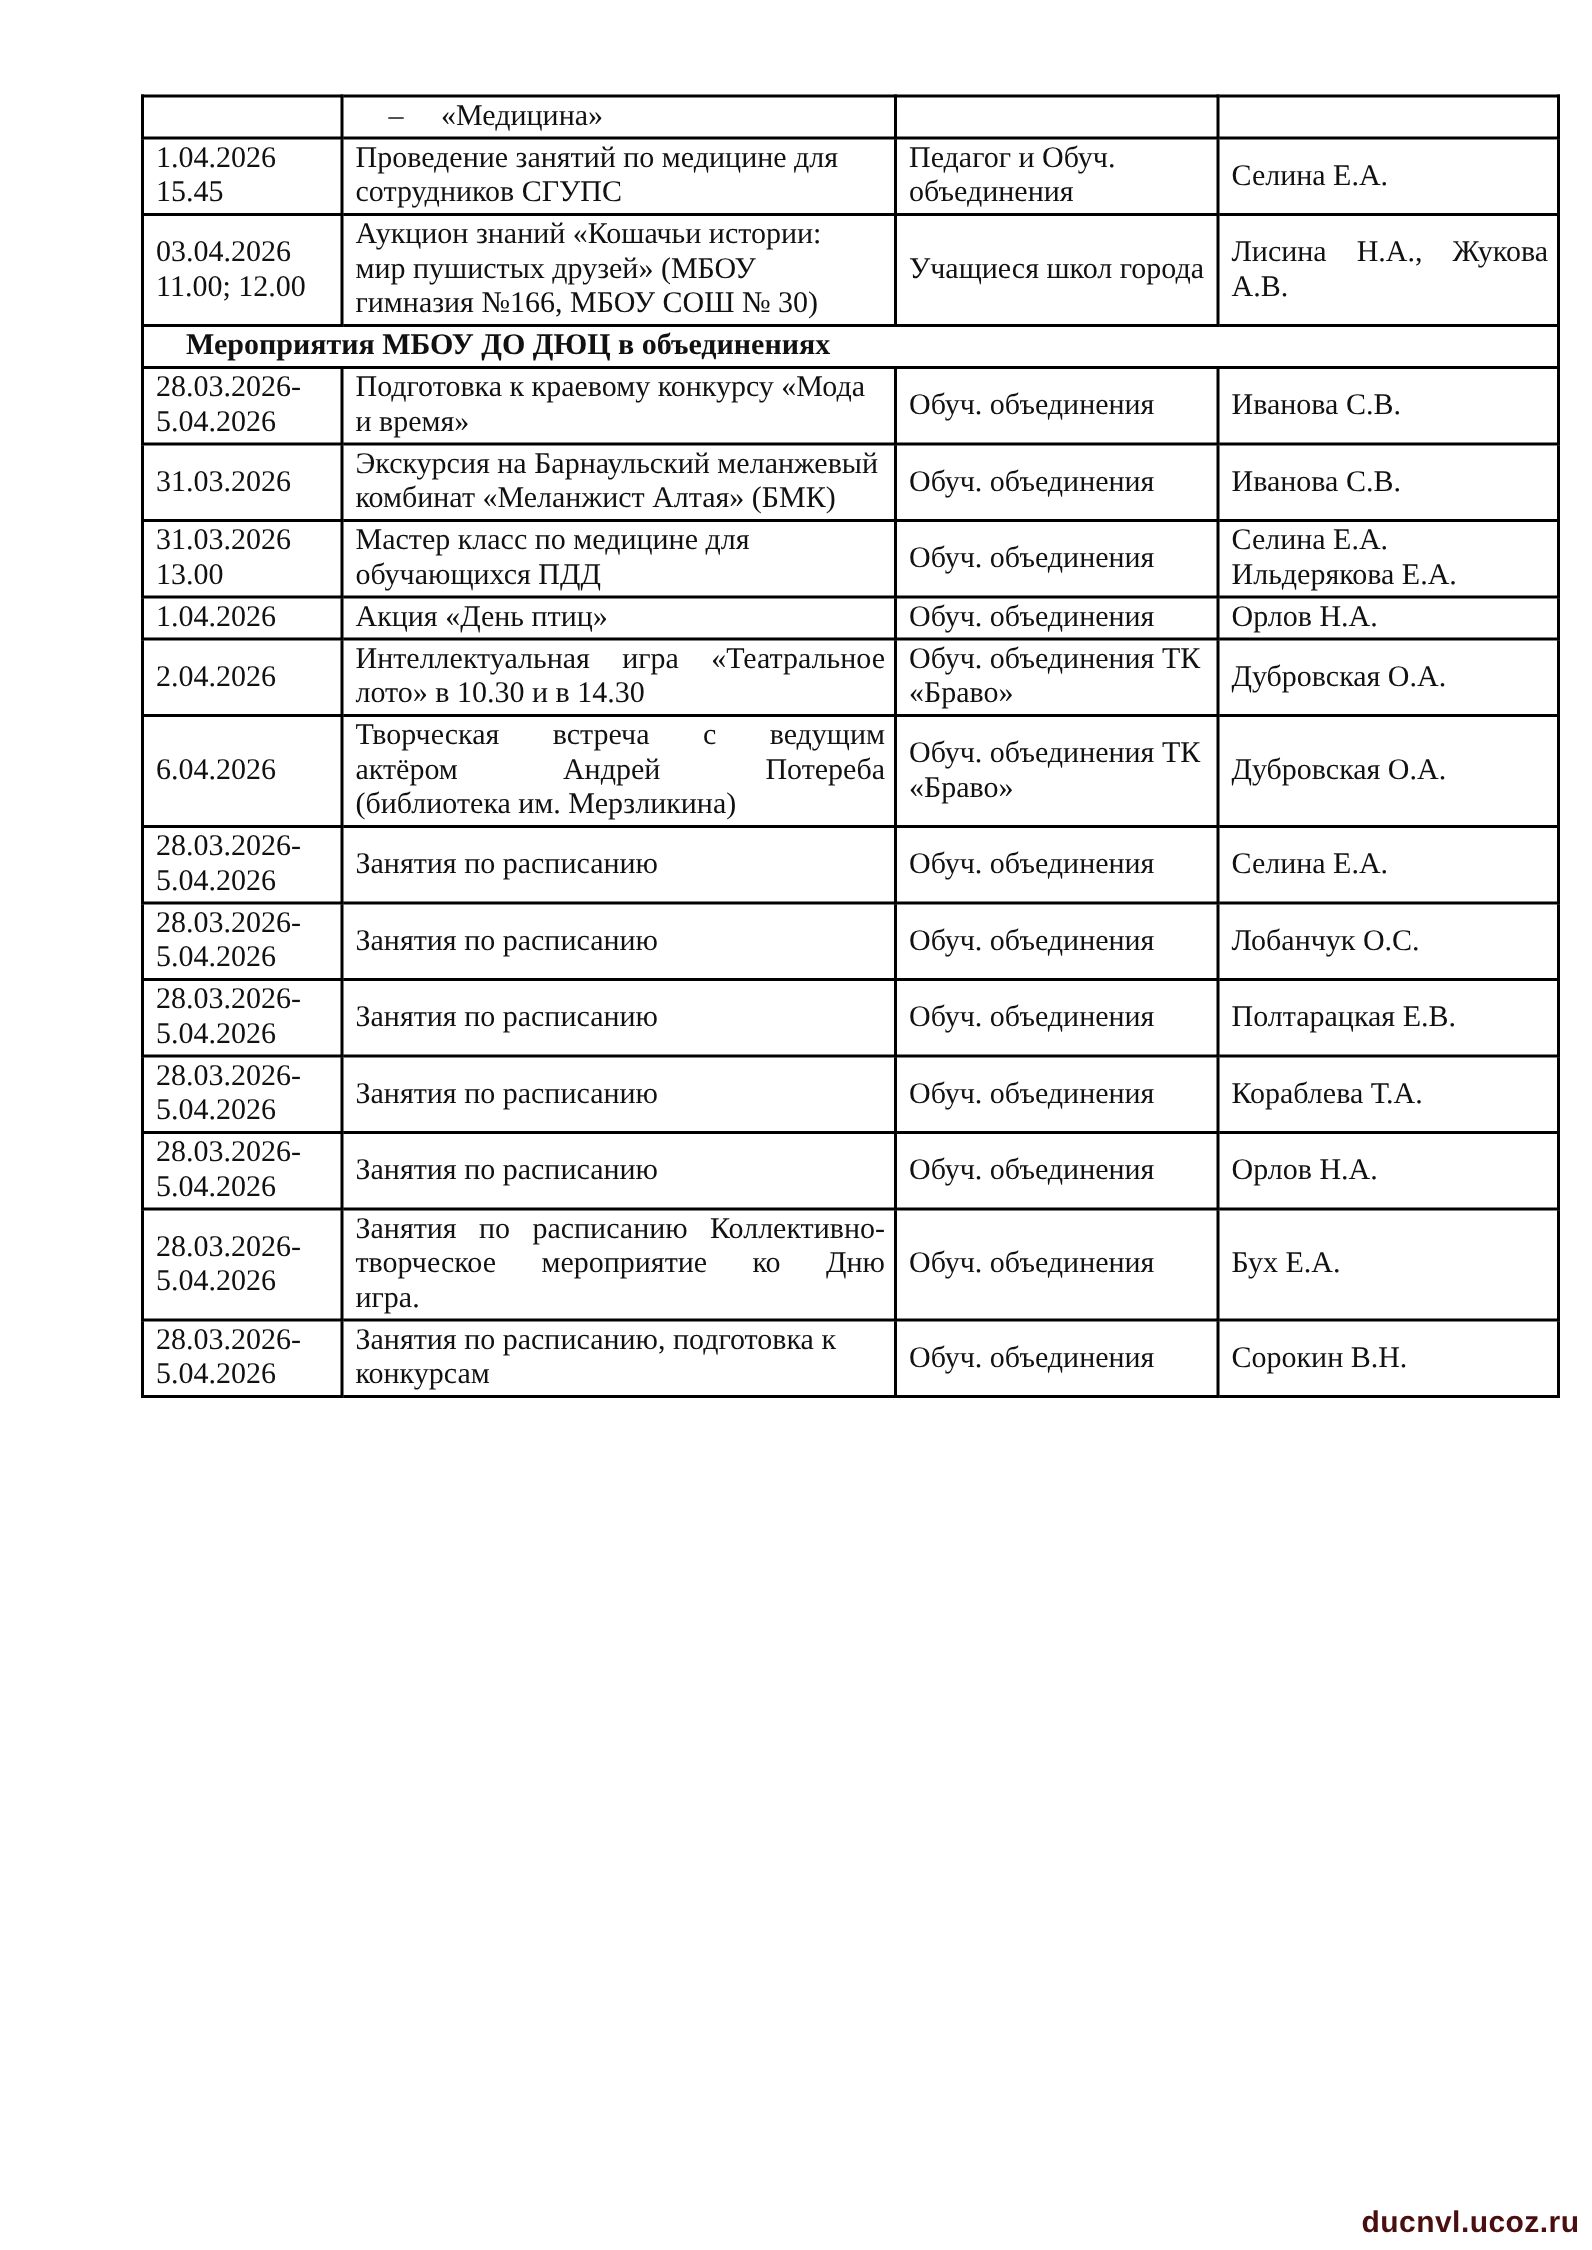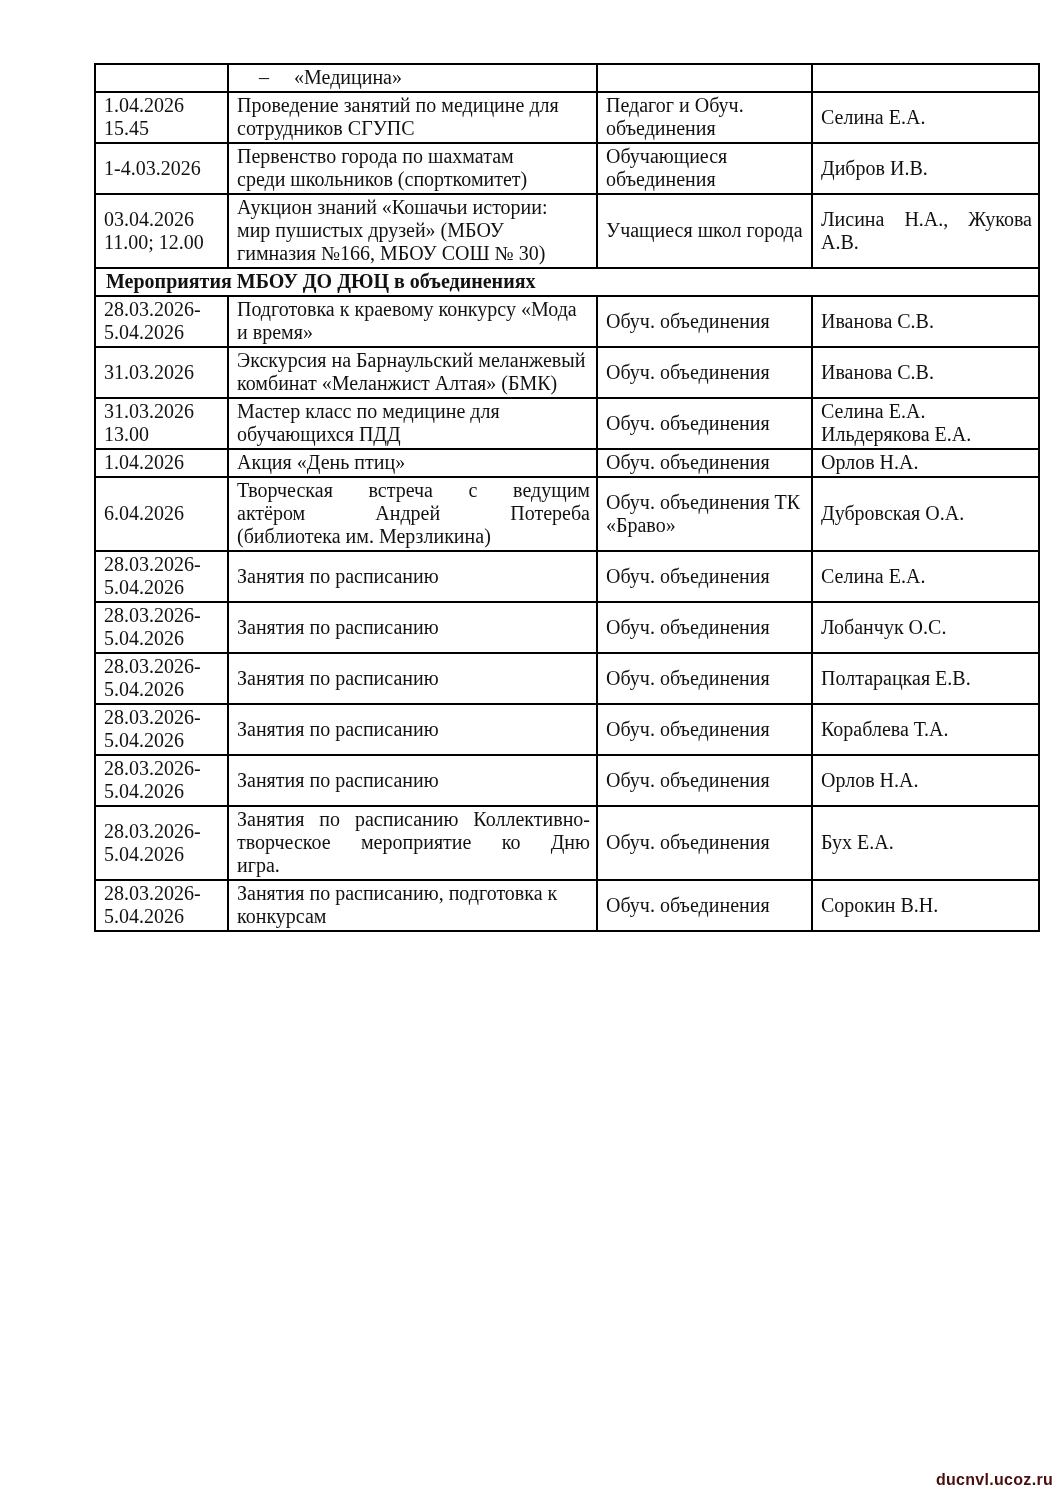--- a/index.html
+++ b/index.html
@@ -29,36 +29,36 @@
     font-size: 20px;
     line-height: 23px;
     padding: 1px 6px 2px 8px;
     vertical-align: middle;
     white-space: pre-line;
     overflow-wrap: break-word;
   }
   table.events td.section {
     font-weight: bold;
     white-space: normal;
-    padding-left: 10px;
+    padding-left: 28px;
   }
   table.events td .jl {
     text-align: justify;
     text-align-last: justify;
   }
   table.events td.indent {
     text-indent: 22px;
   }
   .watermark {
     position: absolute;
     top: 1471px;
     right: 8px;
     font-family: "Liberation Sans", "DejaVu Sans", sans-serif;
     font-weight: bold;
-    font-size: 16px;
+    font-size: 20px;
     letter-spacing: 0.3px;
     text-shadow:
       -1px -1px 0 #ffffff, 1px -1px 0 #ffffff,
       -1px 1px 0 #ffffff, 1px 1px 0 #ffffff,
       0 0 2px #ffffff;
   }
 </style>
 </head>
 <body>
 
@@ -81,28 +81,20 @@
         <tr>
           <td>1.04.2026
 15.45</td>
           <td>Проведение занятий по медицине для
 сотрудников СГУПС</td>
           <td>Педагог и Обуч.
 объединения</td>
           <td>Селина Е.А.</td>
         </tr>
         <tr>
-          <td>1-4.03.2026</td>
-          <td>Первенство города по шахматам
-среди школьников (спорткомитет)</td>
-          <td>Обучающиеся
-объединения</td>
-          <td>Дибров И.В.</td>
-        </tr>
-        <tr>
           <td>03.04.2026
 11.00; 12.00</td>
           <td>Аукцион знаний «Кошачьи истории:
 мир пушистых друзей» (МБОУ
 гимназия №166, МБОУ СОШ № 30)</td>
           <td>Учащиеся школ города</td>
           <td><div class="jl">Лисина Н.А., Жукова</div><div>А.В.</div></td>
         </tr>
         <tr>
           <td colspan="4" class="section">Мероприятия МБОУ ДО ДЮЦ в объединениях</td>
@@ -131,20 +123,27 @@
           <td>Селина Е.А.
 Ильдерякова Е.А.</td>
         </tr>
         <tr>
           <td>1.04.2026</td>
           <td>Акция «День птиц»</td>
           <td>Обуч. объединения</td>
           <td>Орлов Н.А.</td>
         </tr>
         <tr>
+          <td>2.04.2026</td>
+          <td><div class="jl">Интеллектуальная игра «Театральное</div><div>лото» в 10.30 и в 14.30</div></td>
+          <td>Обуч. объединения ТК
+«Браво»</td>
+          <td>Дубровская О.А.</td>
+        </tr>
+        <tr>
           <td>6.04.2026</td>
           <td><div class="jl">Творческая встреча с ведущим</div><div class="jl">актёром Андрей Потереба</div><div>(библиотека им. Мерзликина)</div></td>
           <td>Обуч. объединения ТК
 «Браво»</td>
           <td>Дубровская О.А.</td>
         </tr>
         <tr>
           <td>28.03.2026-
 5.04.2026</td>
           <td>Занятия по расписанию</td>

